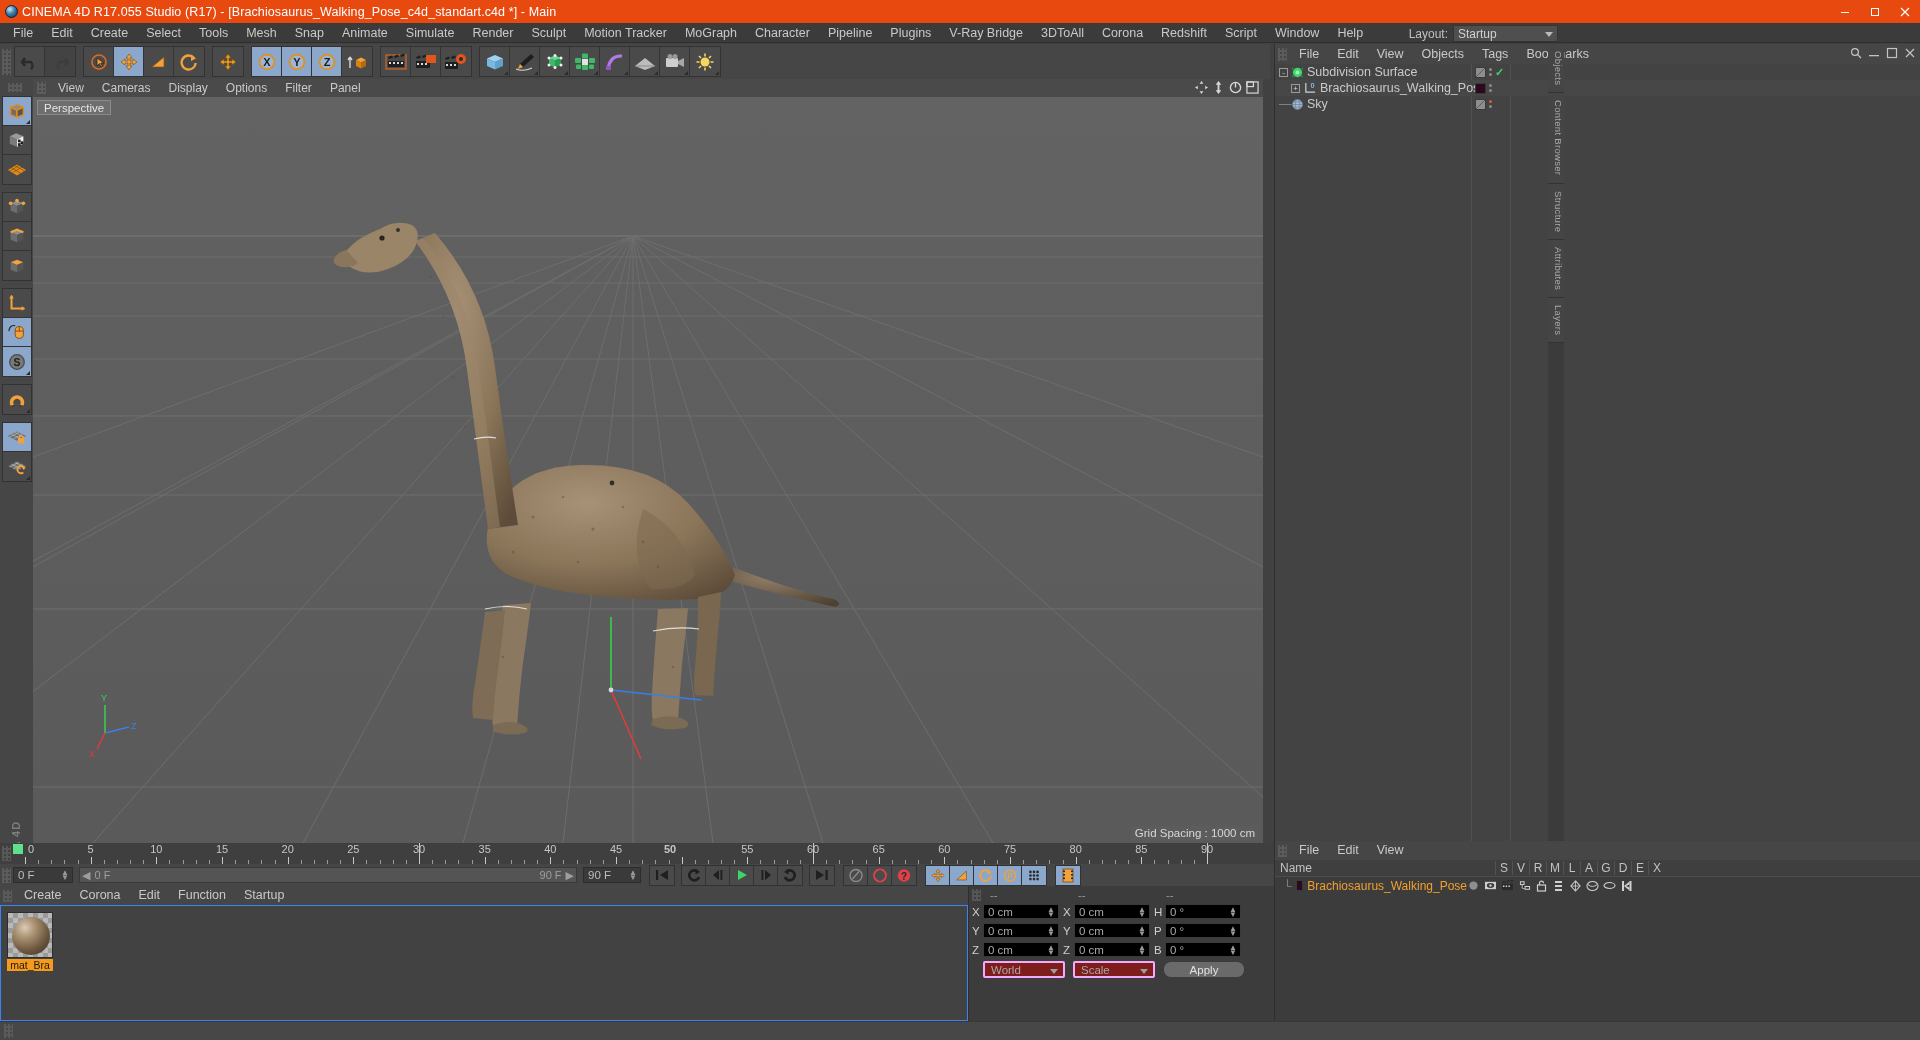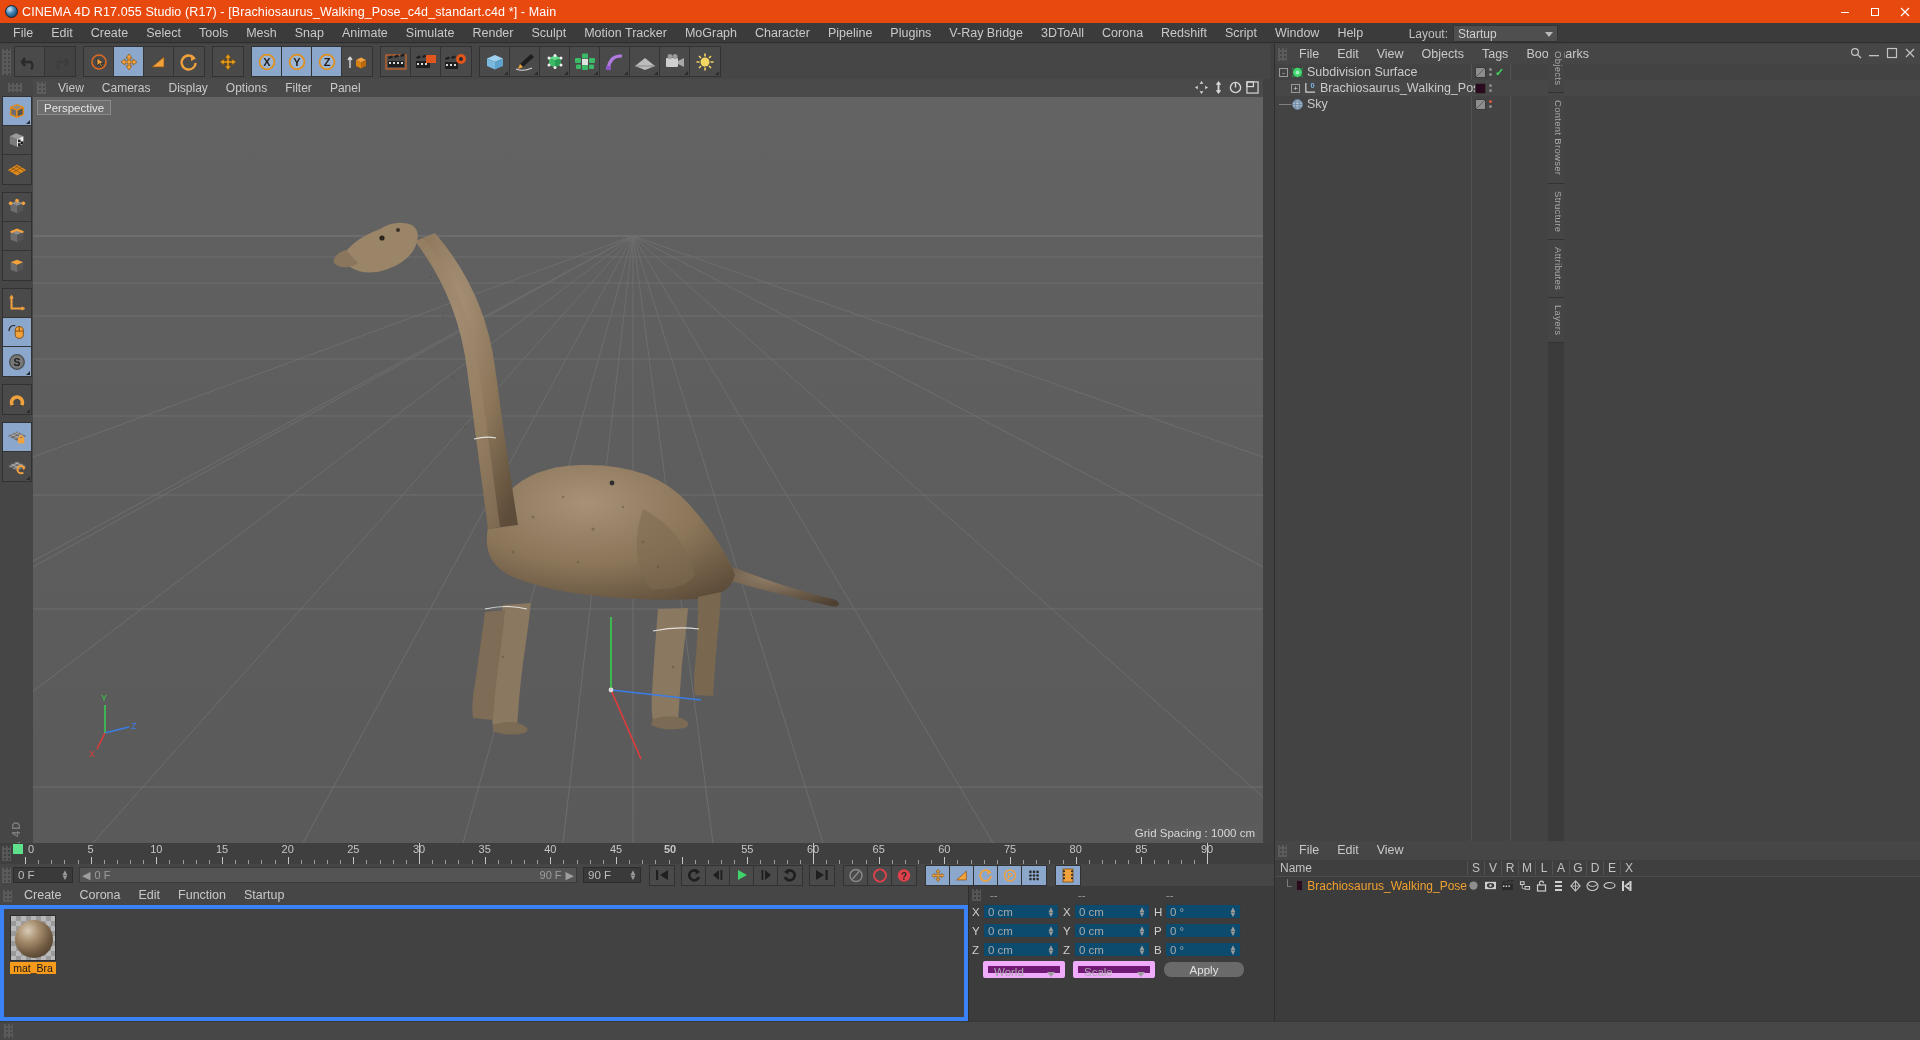--- a/index.html
+++ b/index.html
@@ -162,21 +162,21 @@
     justify-content:space-between; padding:0 2px; color:#9e9e9e; font-size:11px; position:relative;
   }
   .tbtn-sm{ width:24px;height:19px; background:#4a4a4a; border-right:1px solid #343434; display:flex;align-items:center;justify-content:center;}
   .tbtn-sm:last-child{border-right:none;}
   .tbtn-sm.sel{ background:#8ba7cc; }
 
   
   .matmgr{ position:absolute; left:0; top:886px; width:968px; height:135px; background:#3c3c3c; }
   .mm-menu{ height:19px; background:#464646; display:flex;align-items:center;padding-left:3px;}
   .mm-menu .mi{ padding:0 9px; font-size:12.5px; line-height:19px; color:#c9c9c9;}
-  .mm-body{ height:116px; background:#424242; border:4px solid #3b82f6; padding:6px; display:flex; gap:8px; align-items:flex-start;}
+  .mm-body{ height:116px; background:#424242; border:1px solid #3b82f6; padding:6px; display:flex; gap:8px; align-items:flex-start;}
   .mat-item{ width:46px; }
   .mat-thumb{
     width:46px;height:46px; border:1px solid #2e2e2e;
     background-color:#b9b9b9;
     background-image:
       linear-gradient(45deg,#9a9a9a 25%,transparent 25%,transparent 75%,#9a9a9a 75%),
       linear-gradient(45deg,#9a9a9a 25%,transparent 25%,transparent 75%,#9a9a9a 75%);
     background-size:10px 10px; background-position:0 0,5px 5px;
     position:relative; overflow:hidden;
   }
@@ -186,39 +186,39 @@
   }
   .mat-name{ background:#f59a1b; color:#1a1a1a; font-size:10.5px; text-align:center; line-height:12px; margin-top:1px; white-space:nowrap; overflow:hidden;}
 
   
   .coords{ position:absolute; left:968px; top:886px; width:306px; height:135px; background:#3c3c3c; border-left:1px solid #2e2e2e;}
   .co-head{ height:17px; display:flex; align-items:center; padding-left:3px; font-size:11.5px; color:#9b9b9b; }
   .co-head .cell{ width:88px; text-align:left; padding-left:4px;}
   .co-row{ display:flex; align-items:center; height:17px; margin-bottom:2px; padding-left:3px; }
   .co-lbl{ width:11px; color:#cfcfcf; font-size:11.5px; text-align:left;}
   .co-in{
-    width:76px;height:15px; background:#0c4a6e; border:1px solid #3a3a3a; color:#a8a8a8; font-size:11.5px;
+    width:76px;height:15px; background:#000000; border:1px solid #3a3a3a; color:#a8a8a8; font-size:11.5px;
     display:flex;align-items:center; padding-left:4px; margin-right:4px; position:relative;
   }
   .co-btns{ display:flex; align-items:center; padding-left:14px; gap:8px; margin-top:3px;}
   .co-sel{
-    width:82px;height:17px; background:#701a75; border:5px solid #f0abfc; color:#a9a9a9; font-size:11.5px;
-    display:flex;padding-left:6px;position:relative; border-radius:2px;
+    width:82px;height:17px; background:#7f1d1d; border:2px solid #f0abfc; color:#a9a9a9; font-size:11.5px;
+    display:flex;align-items:center;padding-left:6px;position:relative; border-radius:2px;
   }
   .co-sel .arw{position:absolute;right:5px;top:6px;border-left:4px solid transparent;border-right:4px solid transparent;border-top:5px solid #9d9d9d;}
   .co-apply{
     width:82px;height:17px;background:#6a6a6a;border:1px solid #3c3c3c;border-radius:8px;color:#e2e2e2;
     font-size:11.5px;display:flex;align-items:center;justify-content:center;
   }
 
   
   .layermgr{ position:absolute; left:1274px; top:841px; width:646px; height:180px; background:#3c3c3c; border-left:1px solid #2e2e2e;}
   .lm-menu{ height:19px; background:#464646; display:flex;align-items:center;padding-left:3px;}
   .lm-menu .mi{ padding:0 9px; font-size:12.5px; line-height:19px; color:#c9c9c9;}
-  .lm-head{ height:17px; background:#3f3f3f; display:flex; align-items:center; font-size:12px; color:#c2c2c2; border-bottom:1px solid #4d4d4d;}
+  .lm-head{ height:17px; background:#3f3f3f; display:flex; align-items:center; font-size:12px; color:#c2c2c2; border-bottom:1px solid #4d4d4d;gap:28px;}
   .lm-head .nm{ width:192px; padding-left:5px;}
   .lm-head .cl{ width:17px; text-align:center; border-left:1px solid #525252; }
   .lm-row{ height:17px; display:flex; align-items:center; font-size:12px; }
   .lm-row .nm{ width:192px; padding-left:8px; display:flex; align-items:center; gap:4px; color:#f0a030;}
 
   
   .statusbar{
     position:absolute; left:0; bottom:0; width:1920px; height:19px; background:#474747;
     display:flex; align-items:center; padding-left:4px; font-size:12px; color:#cfcfcf;
     border-top:1px solid #383838;

